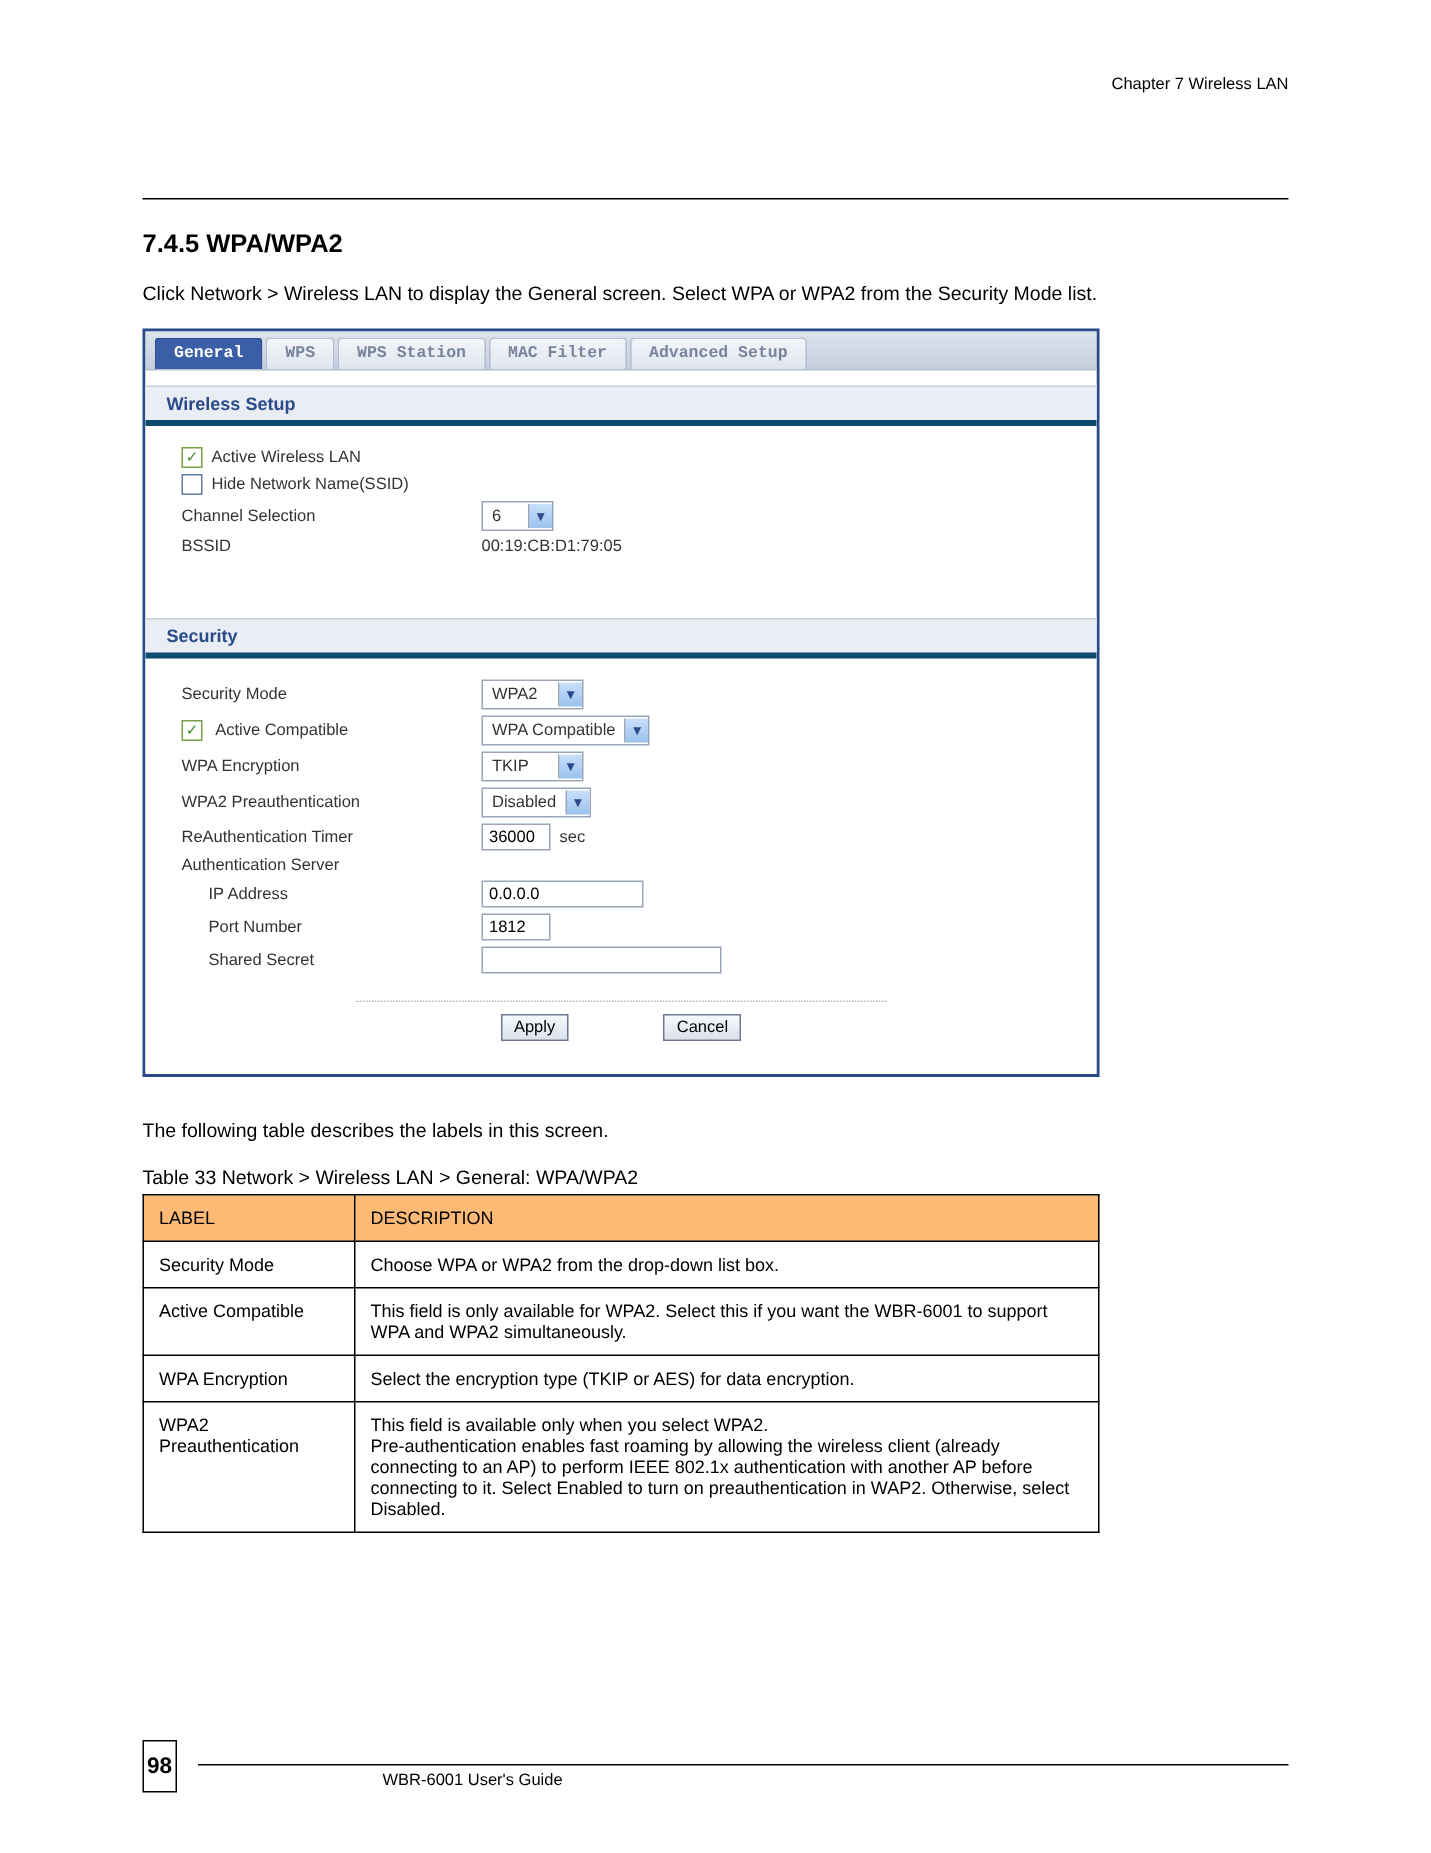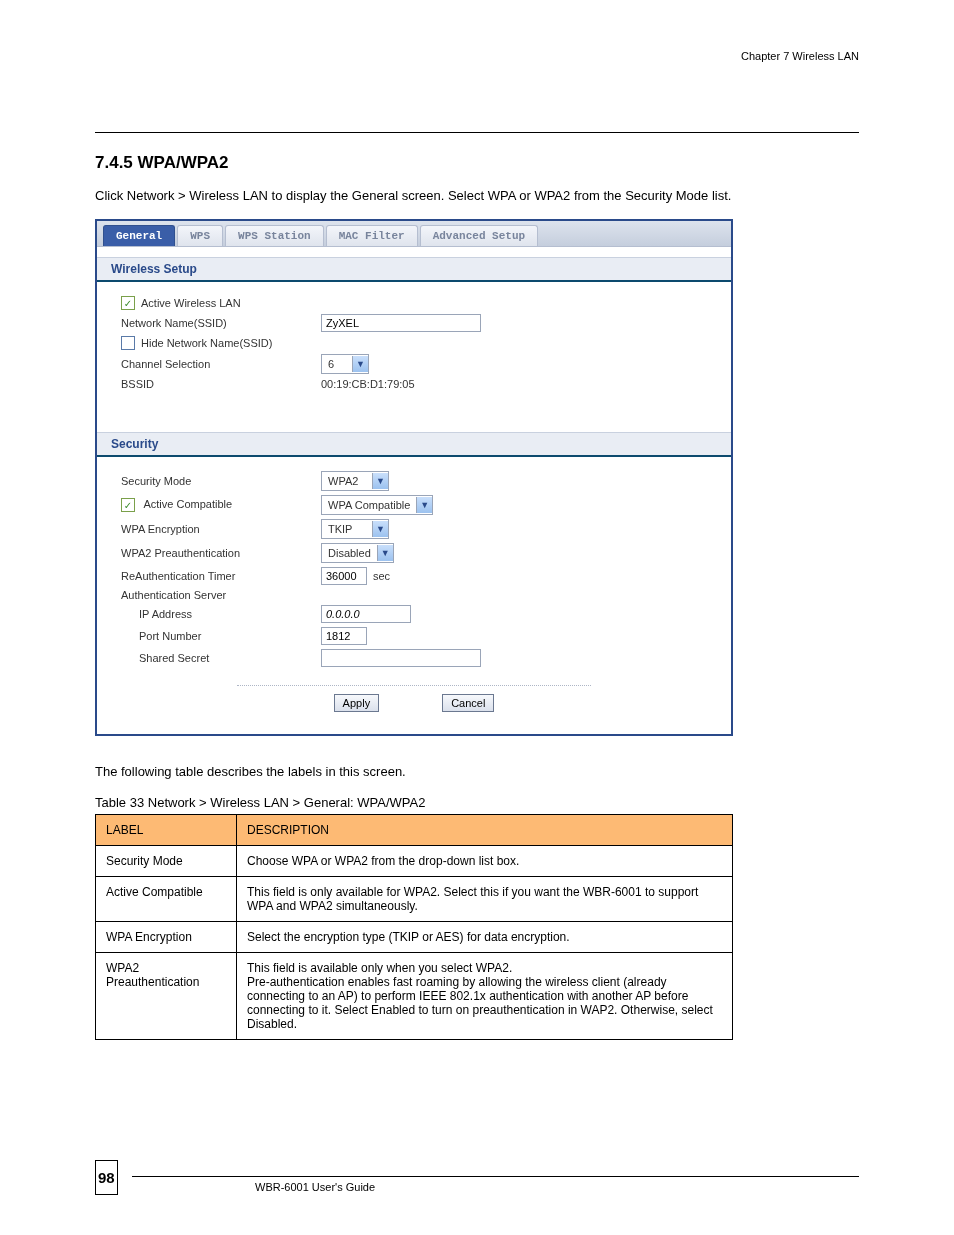--- a/index.html
+++ b/index.html
@@ -77,21 +77,21 @@
     padding: 10px 0 18px 0;
     border-top: 1px solid #b5bed0;
   }
   .group-header {
     background: #e9edf4;
     color: #2a4a8a;
     font-weight: bold;
     font-size: 12px;
     padding: 4px 14px;
     border-top: 1px solid #c9d1df;
-    border-bottom: 2px solid #0c4a6e;
+    border-bottom: 4px solid #0c4a6e;
   }
   .form-area {
     padding: 14px 14px 8px 24px;
   }
   .row {
     display: flex;
     align-items: center;
     margin-bottom: 4px;
     font-size: 11px;
     color: #333;
@@ -119,21 +119,21 @@
   .chk.unchecked { color: transparent; border-color: #5a7aa8; }
   .txt-input {
     height: 18px;
     border: 1px solid #9aa5b8;
     padding: 0 4px;
     font-size: 11px;
     box-sizing: border-box;
     background: #fff;
   }
   .w160 { width: 160px; }
-  .w90  { width: 90px; font-style: italic; }
+  .w90  { width: 108px; }
   .w48  { width: 46px; }
   .sel {
     display: inline-flex;
     align-items: center;
     border: 1px solid #9aa5b8;
     height: 18px;
     background: #fff;
     font-size: 11px;
   }
   .sel .val { padding: 0 6px; }
@@ -240,24 +240,20 @@
         <div class="tab">MAC Filter</div>
         <div class="tab">Advanced Setup</div>
       </div>
 
     <div class="pane">
       <div class="group-header">Wireless Setup</div>
       <div class="form-area">
         <div class="row">
           <span class="chk">✓</span>
           <span>Active Wireless LAN</span>
-        </div>
-        <div class="row">
-          <span class="label">Network Name(SSID)</span>
-          <input class="txt-input w160" value="ZyXEL" style="">
         </div>
         <div class="row">
           <span class="chk unchecked">✓</span>
           <span>Hide Network Name(SSID)</span>
         </div>
         <div class="row">
           <span class="label">Channel Selection</span>
           <span class="sel">
             <span class="val" style="min-width:18px">6</span>
             <span class="dd">▼</span>

